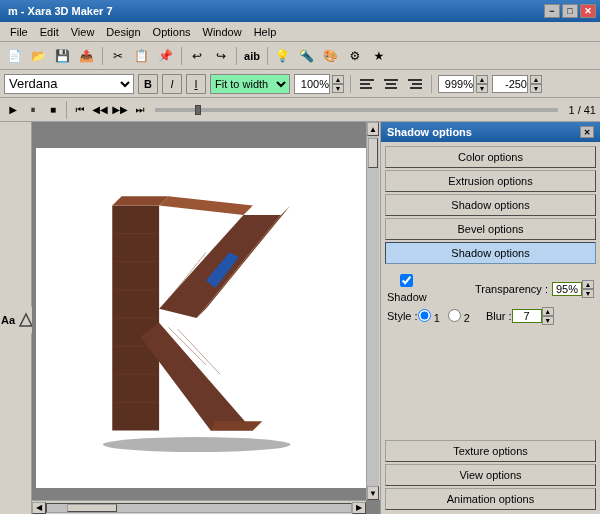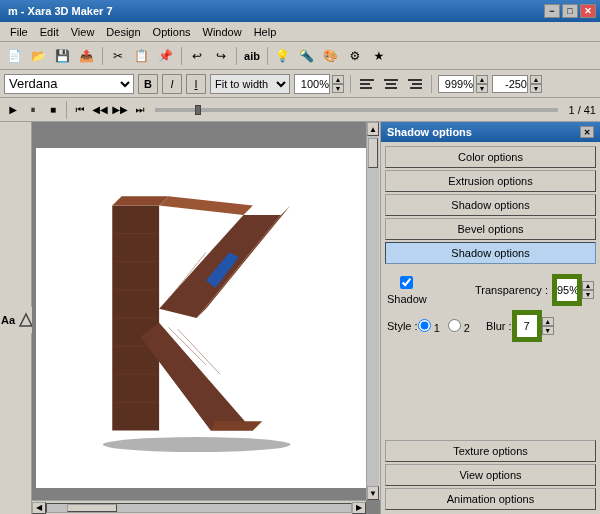--- a/index.html
+++ b/index.html
@@ -74,21 +74,21 @@
       border: 1px solid #888; background: white;
     }
     .font-btn {
       width: 20px; height: 20px;
       border: 1px solid #888; background: #d4d0c8;
       display: flex; align-items: center; justify-content: center;
       cursor: pointer; font-size: 11px;
     }
     .fitwidth-select {
       width: 80px; height: 20px; font-size: 11px;
-      border: 1px solid #888; background: #e5e5e5;
+      border: 1px solid #888; background: #86efac;
     }
     .zoom-input {
       width: 40px; height: 20px; font-size: 11px;
       border: 1px solid #888; background: white; text-align: right;
     }
     .align-btn {
       width: 20px; height: 20px;
       border: 1px solid transparent; background: #d4d0c8;
       display: flex; align-items: center; justify-content: center;
       cursor: pointer;
@@ -199,22 +199,22 @@
     }
     .shadow-check { display: flex; align-items: center; gap: 4px; flex-direction: column; }
     .transparency-row { display: flex; align-items: center; gap: 4px; font-size: 11px; }
     .style-row { display: flex; align-items: center; gap: 0; font-size: 11px; margin-top: 4px; }
     .radio-group { display: flex; align-items: center; gap: 8px; }
 
     .spinner {
       display: flex; align-items: center;
     }
     .spinner input {
-      width: 30px; height: 32px; font-size: 11px;
-      border: 5px solid #4d7c0f; background: white; text-align: center;
+      width: 30px; height: 14px; font-size: 11px;
+      border: 1px solid #4d7c0f; background: white; text-align: center;
     }
     .spinner-arrows {
       display: flex; flex-direction: column;
     }
     .spin-up, .spin-down {
       width: 12px; height: 9px; background: #d4d0c8;
       border: 1px solid #888; font-size: 7px;
       display: flex; align-items: center; justify-content: center; cursor: pointer;
     }
 

